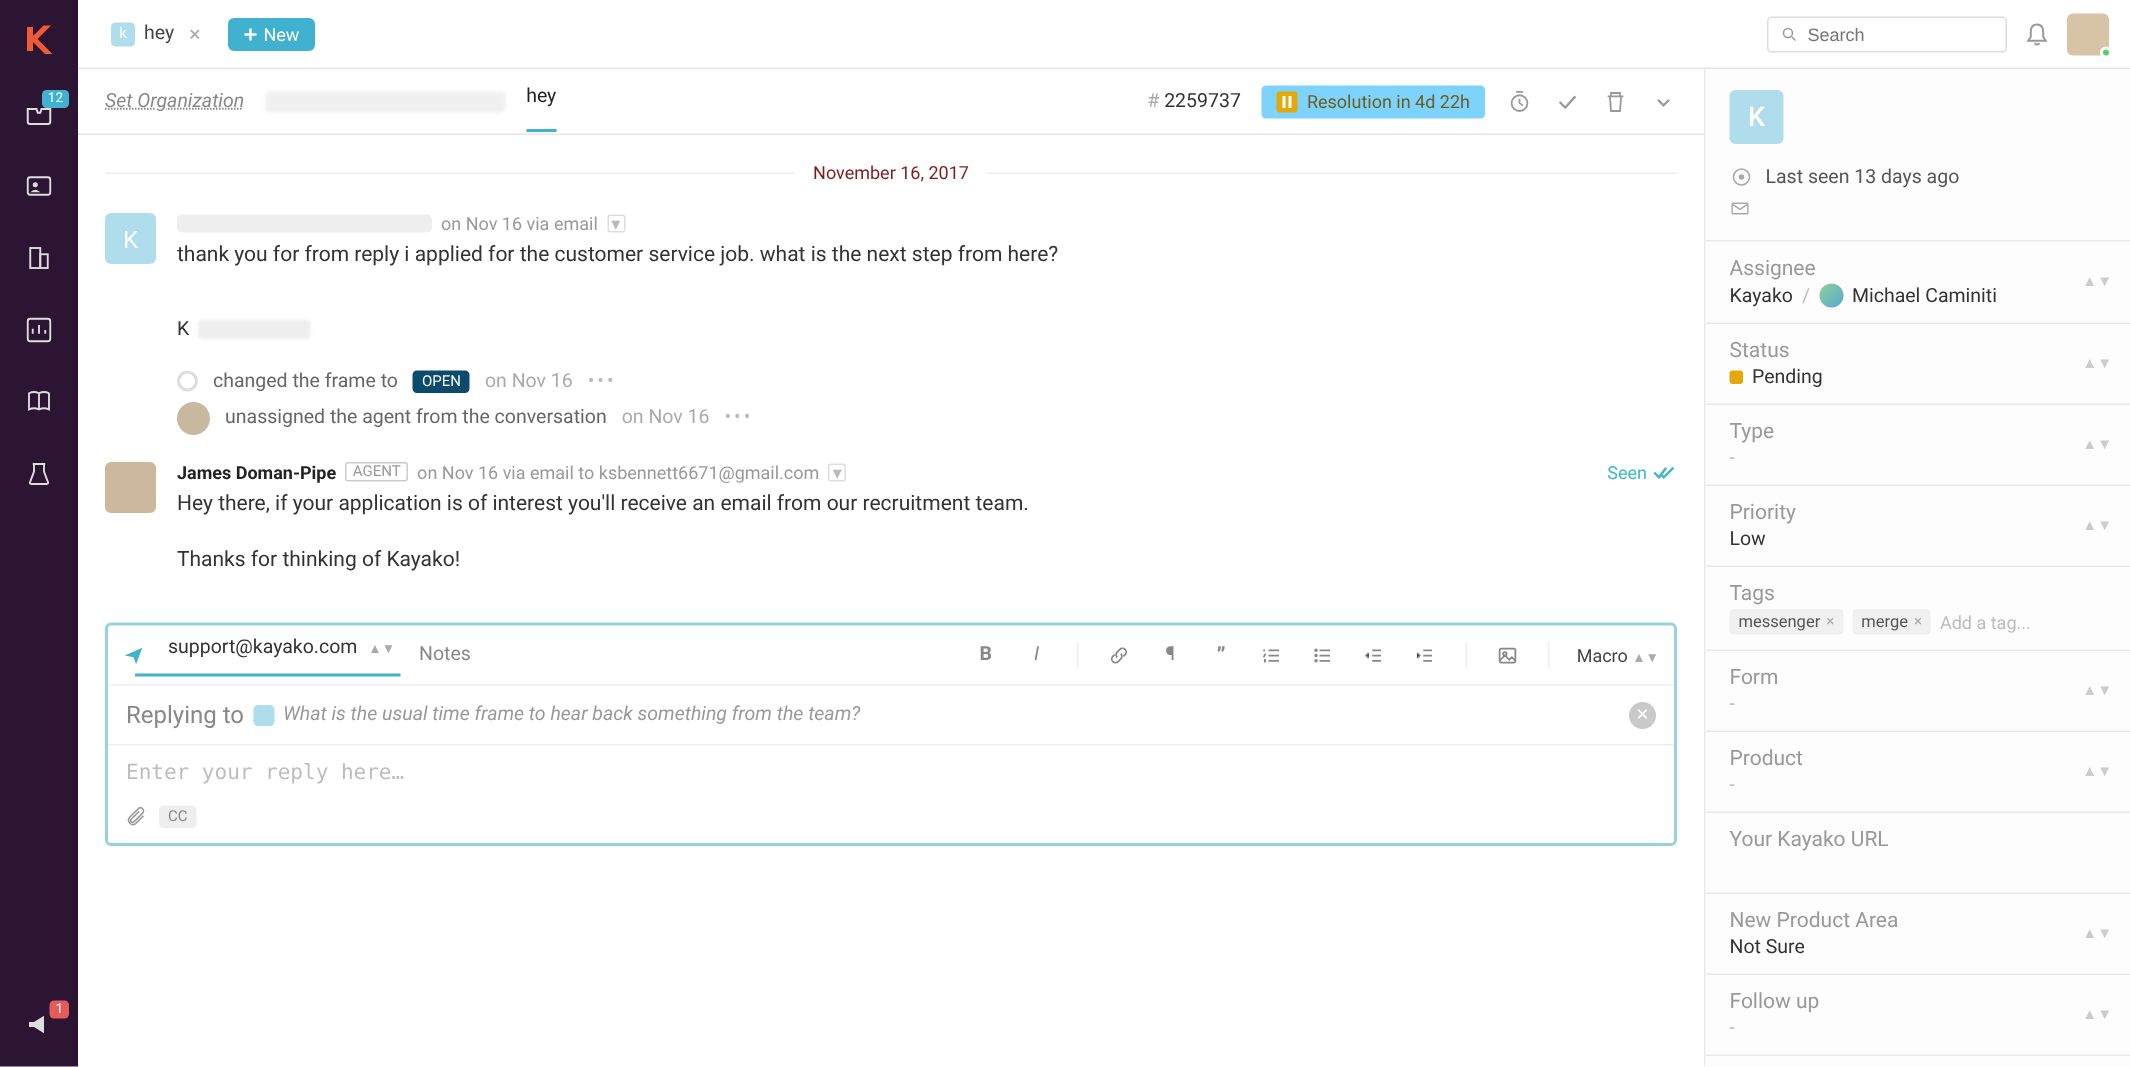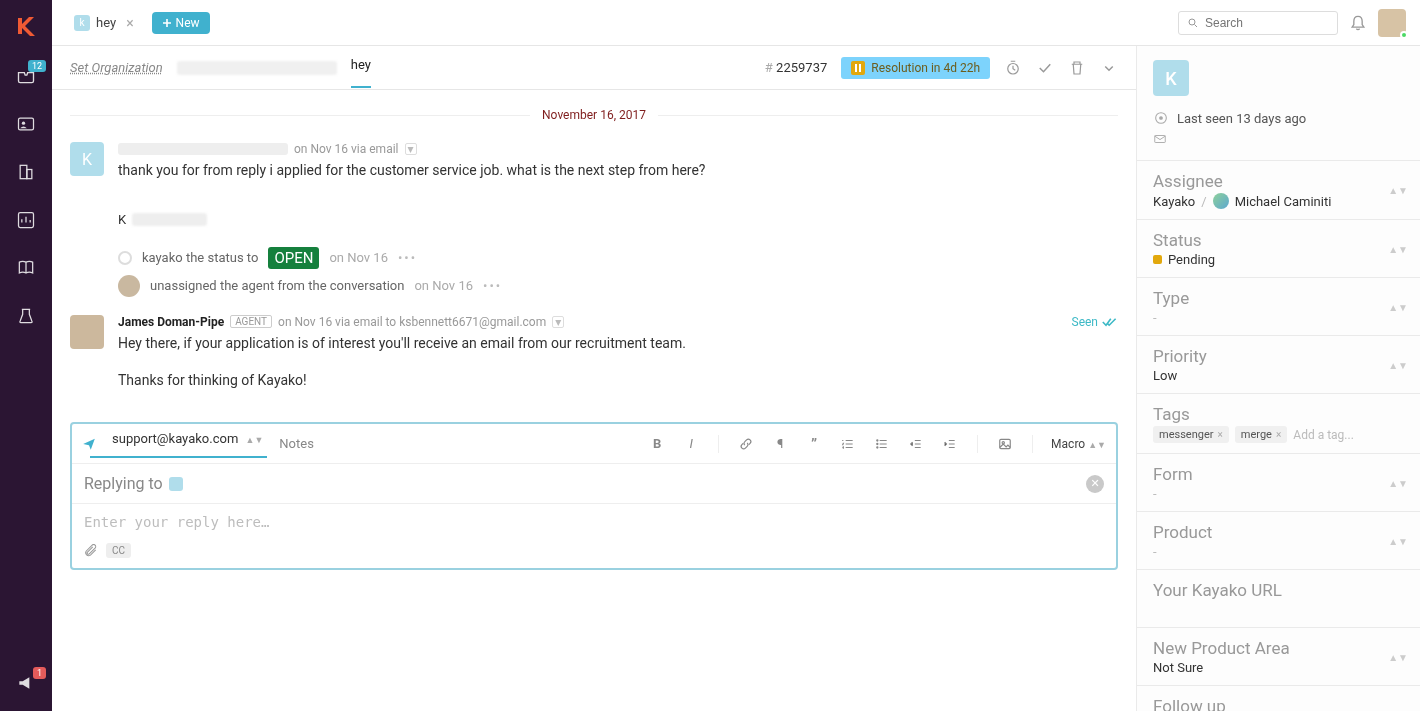--- a/index.html
+++ b/index.html
@@ -56,21 +56,21 @@
   .post .meta .name { height: 12px; width: 170px; background: #eee; border-radius: 3px; }
   .post .meta .badge-agent { border: 1px solid #ccc; color: #999; font-size: 10px; padding: 0 4px; border-radius: 2px; }
   .post .text { color: #333; line-height: 1.55; font-size: 14px; }
   .dd-icon { width: 12px; height: 12px; color:#bbb; border:1px solid #ddd; border-radius:2px; display:inline-flex; align-items:center; justify-content:center; }
   .sig { margin-top: 30px; display: flex; align-items: center; gap: 6px; }
   .sig .blur { width: 75px; height: 13px; background: #eee; border-radius: 3px; filter: blur(1px); }
 
   .event { display: flex; align-items: center; gap: 10px; margin: 6px 0 6px 48px; font-size: 13px; color: #666; }
   .event .dot { width: 14px; height: 14px; border: 2px solid #ddd; border-radius: 50%; background: #fff; }
   .event .miniav { width: 22px; height: 22px; border-radius: 50%; background: #c9b8a0; }
-  .pill-open { background: #15803d; color: #fff; font-size: 15px; padding: 2px 6px; border-radius: 3px; }
+  .pill-open { background: #0c4a6e; color: #fff; font-size: 10px; padding: 2px 6px; border-radius: 3px; }
   .event .date { color: #aaa; }
   .event .dots { color: #bbb; letter-spacing: 2px; }
 
   .seen { color: #3db9c6; font-size: 12px; display: flex; align-items: center; gap: 4px; }
 
   
   .composer { border: 2px solid #9ad1e0; border-radius: 4px; margin-top: 30px; }
   .comp-tabs { display: flex; align-items: center; border-bottom: 1px solid #eee; padding: 0 10px; height: 40px; gap: 16px; }
   .comp-tabs .send-ic { color: #40b1ce; }
   .comp-from { font-size: 13px; color: #333; padding-bottom: 10px; position: relative; }
@@ -95,21 +95,21 @@
   .cc-tag { background: #eee; color: #888; font-size: 10px; padding: 2px 6px; border-radius: 3px; }
 
   
   .rpanel { position: absolute; right: 0; top: 46px; width: 284px; bottom: 0; border-left: 1px solid #eaeaea; background: #fdfdfd; overflow-y: auto; }
   .rp-top { padding: 14px 16px; }
   .rp-avatar { width: 36px; height: 36px; background: #b0ddeb; color: #fff; border-radius: 4px; display:flex;align-items:center;justify-content:center;font-size:18px;font-weight:500; }
   .rp-last { display: flex; align-items: center; gap: 8px; margin-top: 14px; color: #555; font-size: 13px; }
   .rp-last svg { width: 16px; height: 16px; color: #aaa; }
   .rp-mail { margin-top: 6px; color:#aaa; }
   .rp-section { border-top: 1px solid #eaeaea; padding: 10px 16px; position: relative; }
-  .rp-label { font-size: 17px; color: #999; margin-bottom: 2px; }
+  .rp-label { font-size: 14px; color: #999; margin-bottom: 2px; }
   .rp-value { font-size: 13px; color: #333; display: flex; align-items: center; gap: 6px; flex-wrap: wrap;}
   .rp-value .dash { color: #bbb; }
   .rp-caret { position: absolute; right: 12px; top: 50%; transform: translateY(-50%); color: #ccc; font-size: 10px; }
   .pending-dot { width: 9px; height: 9px; background: #e2a80c; border-radius: 2px; }
   .asgn-av { width: 16px; height: 16px; border-radius: 50%; background: linear-gradient(135deg,#8ed19a,#5ca7d0); }
   .tag { background: #f0f0f0; color: #555; font-size: 11px; padding: 2px 6px; border-radius: 3px; display: inline-flex; align-items: center; gap: 4px; }
   .tag .x { color: #aaa; font-size: 10px; }
   .add-tag { color: #bbb; font-size: 12px; }
 
   svg { display: block; }
@@ -253,21 +253,21 @@
       <div class="text">thank you for from reply i applied for the customer service job. what is the next step from here?</div>
       <div class="sig">
         <span>K</span>
           <span class="blur"></span>
       </div>
     </div>
   </div>
 
   <div class="event">
     <span class="dot"></span>
-    <span>kayako the status to</span>
+    <span>changed the frame to</span>
     <span class="pill-open">OPEN</span>
     <span class="date">on Nov 16</span>
     <span class="dots">•••</span>
   </div>
   <div class="event">
     <span class="miniav"></span>
     <span>unassigned the agent from the conversation</span>
     <span class="date">on Nov 16</span>
     <span class="dots">•••</span>
   </div>
@@ -351,20 +351,21 @@
             <circle cx="9" cy="10" r="2"></circle>
             <path d="M3 18 L9 12 L14 17 L17 14 L21 18"></path>
           </svg>
         </span>
       <span class="fmt div"></span>
       <span class="macro"><span>Macro</span> <span style="color:#aaa;font-size:9px;">▲▼</span></span>
     </div>
     <div class="comp-replyto">
       <span class="label">Replying to</span>
       <span class="mini-avatar"></span>
+      <span class="quote">What is the usual time frame to hear back something from the team?</span>
       <span class="sp"></span>
       <span class="close">✕</span>
     </div>
     <div class="comp-input">
       <textarea rows="1" placeholder="Enter your reply here…" style=""></textarea>
     </div>
     <div class="comp-foot">
       <span>
           <svg width="14" height="14" viewBox="0 0 24 24" fill="none" stroke="#999" stroke-width="1.8">
             <path d="M20 10 L11 19 a5 5 0 0 1 -7 -7 L14 2 a3.5 3.5 0 0 1 5 5 L9 17 a2 2 0 0 1 -3 -3 L15 5"></path>

